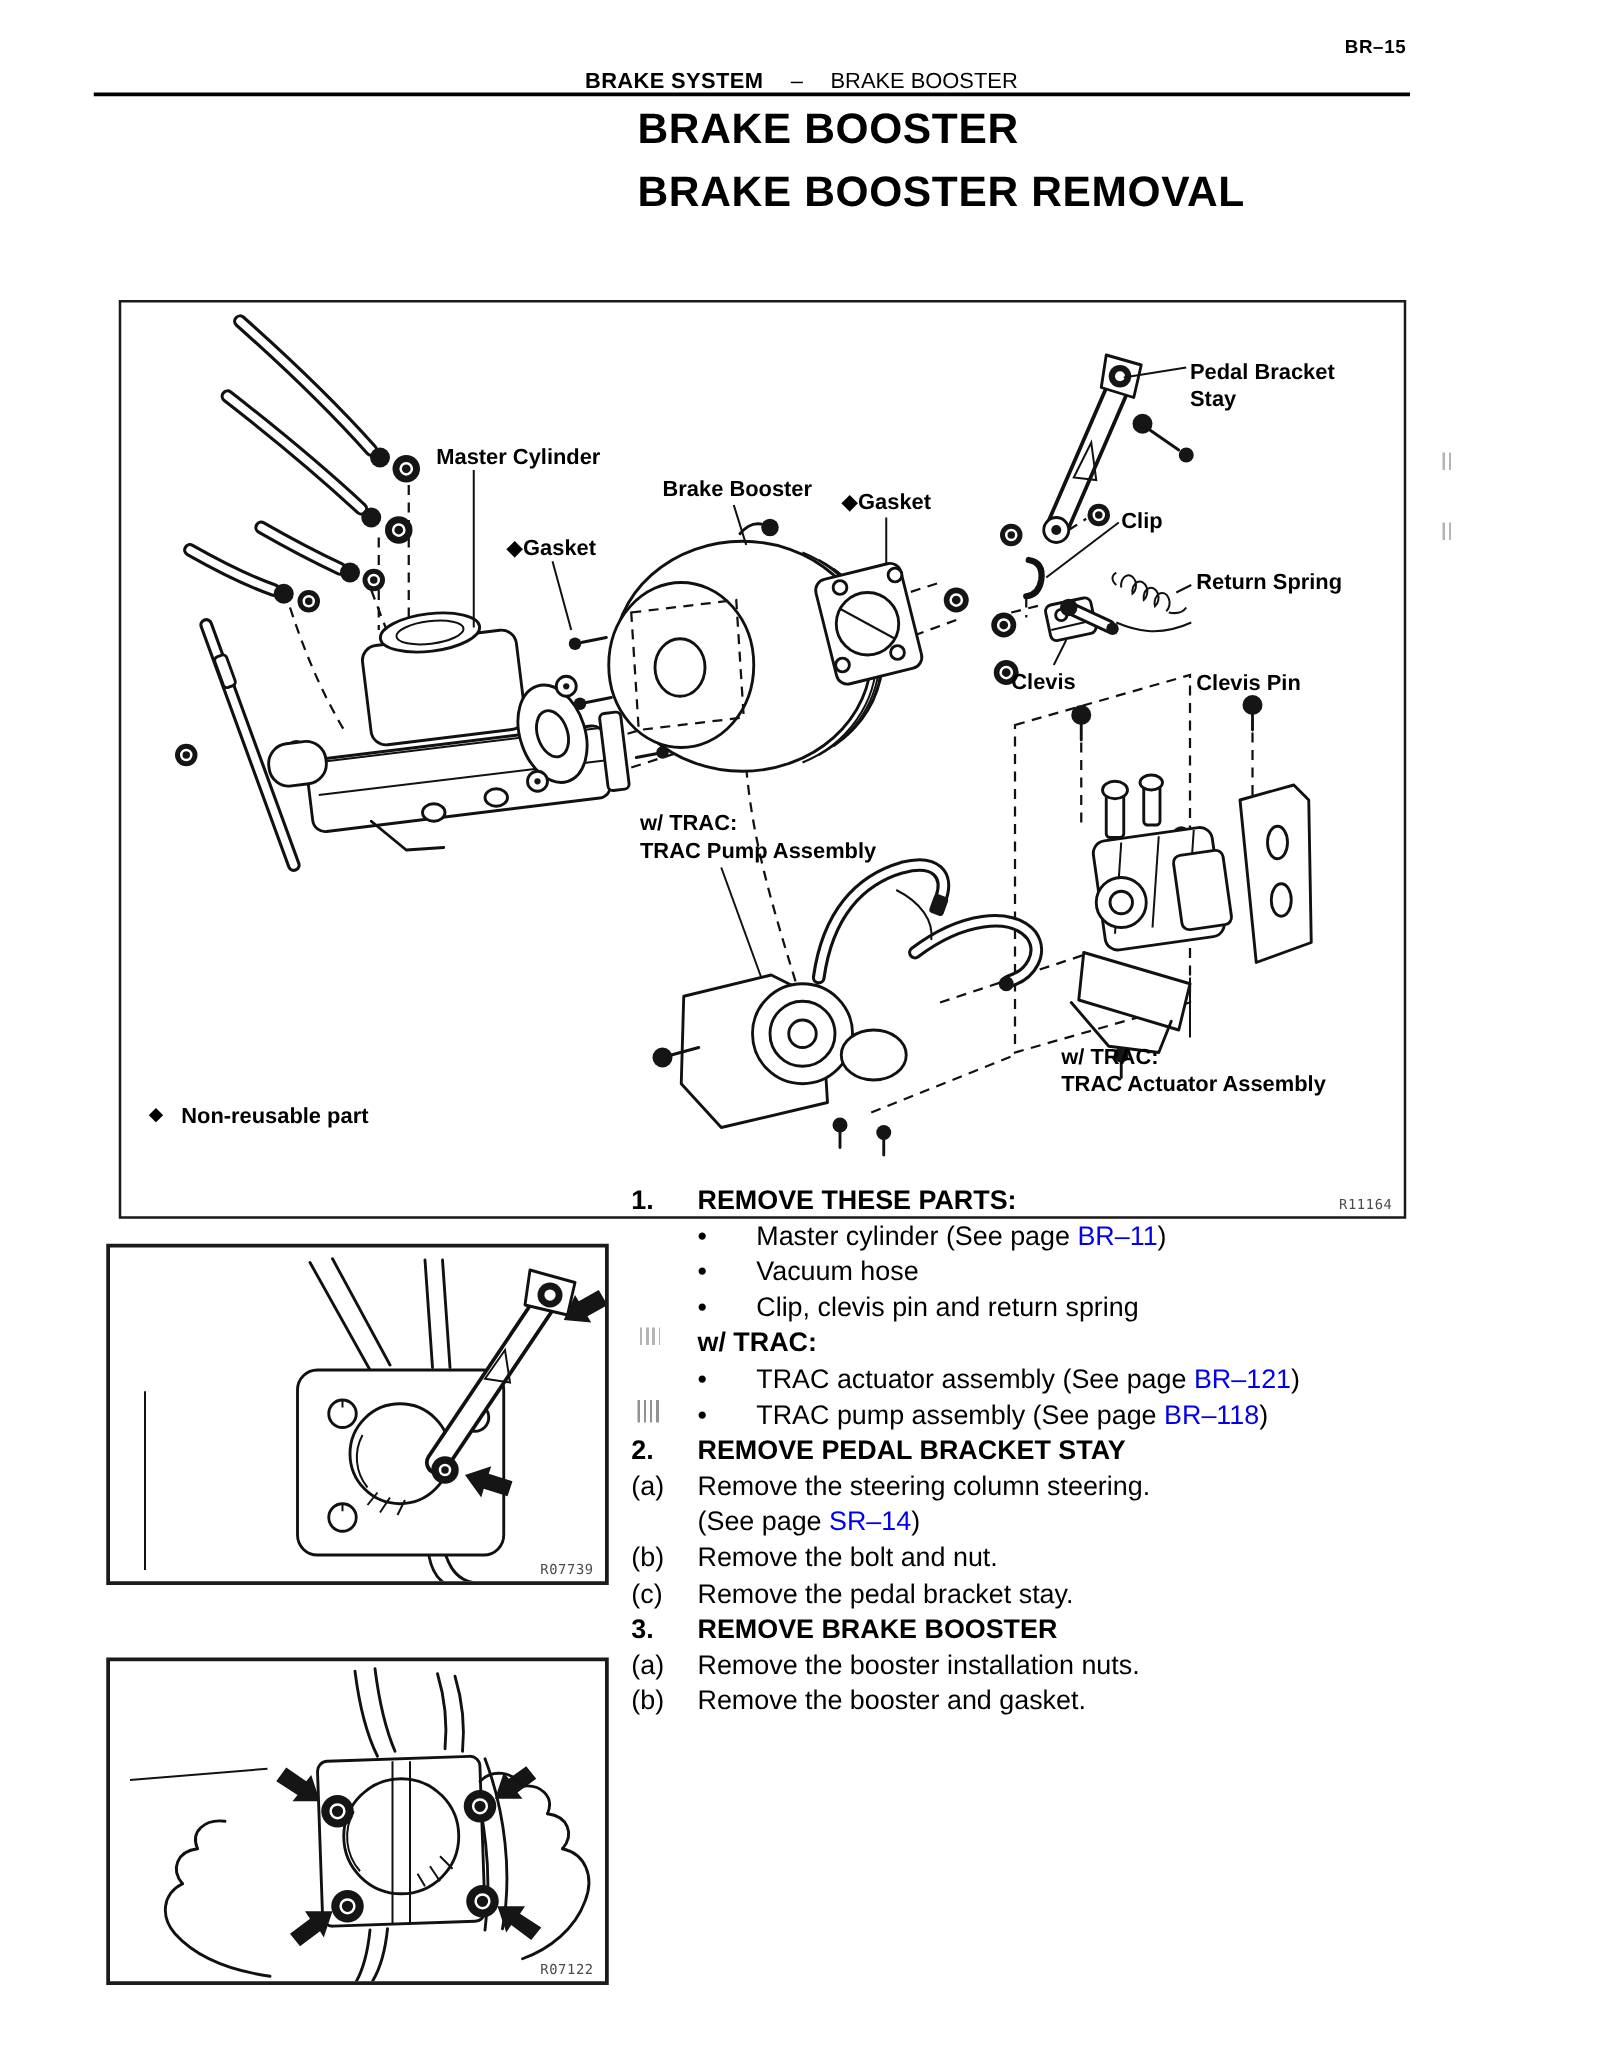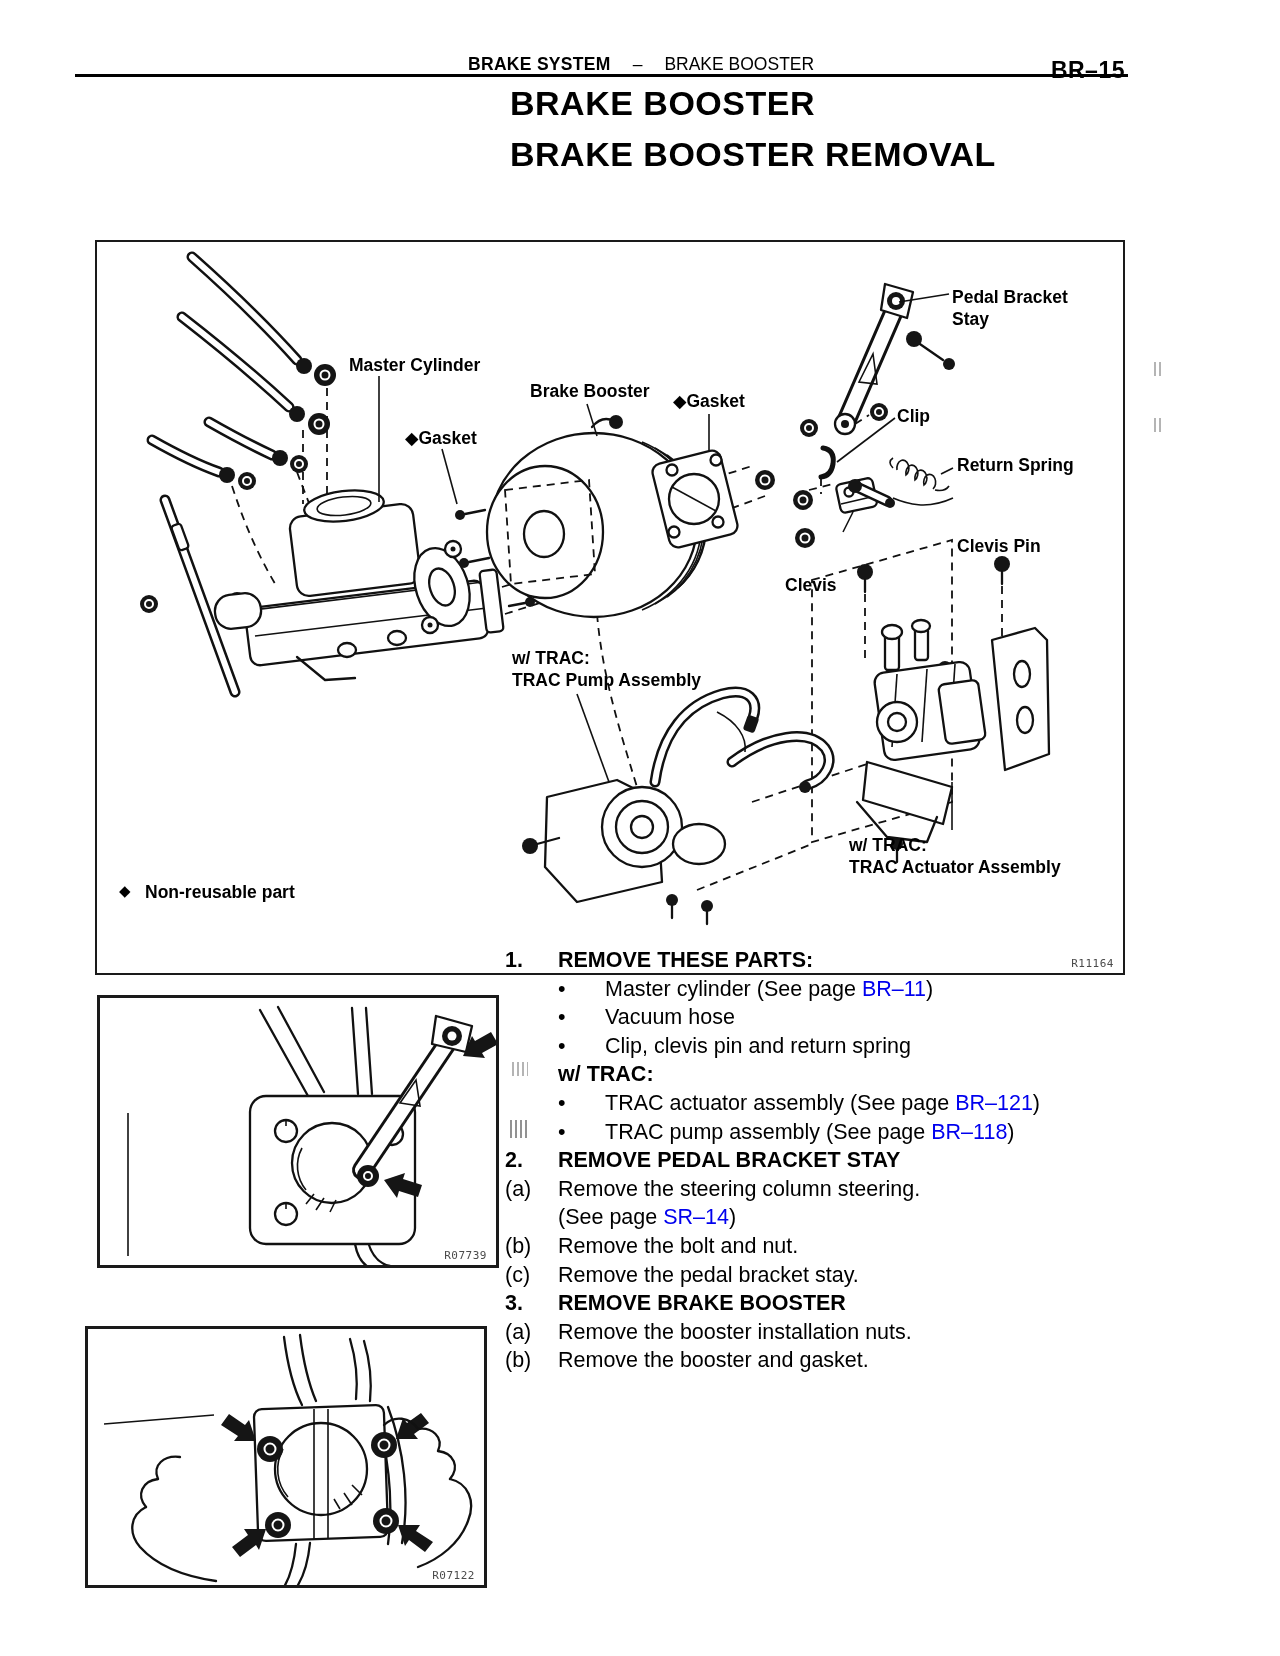--- a/index.html
+++ b/index.html
@@ -2,31 +2,31 @@
 <html><head>
 <meta charset="utf-8">
 <style>
   * { box-sizing: border-box; margin: 0; padding: 0; }
   html,body { background:#ffffff; }
   .page {
     position: relative; width: 1280px; height: 1656px; background: #fff;
     font-family: "Liberation Sans", "DejaVu Sans", sans-serif; color: #000;
     overflow: hidden;
   }
-  .page-number { position:absolute; top:29px; right:155px; font-size:23px; font-weight:bold; letter-spacing:.5px;margin-top:28px; }
+  .page-number { position:absolute; top:29px; right:155px; font-size:15px; font-weight:bold; letter-spacing:.5px; }
   .crumb { position:absolute; top:54px; left:468px; font-size:17.5px; white-space:nowrap; }
   .crumb .section { font-weight:bold; letter-spacing:.3px; }
   .crumb .sep { margin:0 22px; }
   .rule { position:absolute; top:74px; left:75px; width:1053px; border-top:3px solid #000; }
   .title-1 { position:absolute; top:84px; left:510px; font-size:34px; font-weight:bold; letter-spacing:.5px; }
   .title-2 { position:absolute; top:135px; left:510px; font-size:34px; font-weight:bold; letter-spacing:.5px; }
 
   .figure-box { position:absolute; background:#fff; border:3px solid #1a1a1a; }
   #main-figure { left:95px; top:240px; width:1030px; height:735px; border-width:2.5px;padding-left:39px; }
-  #fig-pedal-stay { left:85px; top:995px; width:402px; height:273px;margin-left:12px; }
+  #fig-pedal-stay { left:85px; top:995px; width:402px; height:273px; }
   #fig-booster-nuts { left:85px; top:1298px; width:402px; height:262px;margin-top:28px; }
   .figure-box svg { position:absolute; left:0; top:0; }
 
   .fig-label { position:absolute; font-size:17.5px; font-weight:bold; white-space:nowrap; line-height:22px; }
   .fig-note { position:absolute; left:22px; top:640px; font-size:17.5px; font-weight:bold; display:flex; }
   .fig-note .diamond { width:26px; font-size:15px; }
   .fig-code { position:absolute; right:9px; bottom:3px; font-size:11px; color:#4a4a4a; letter-spacing:.5px; font-family:"DejaVu Sans Mono", monospace; }
 
   .instructions { position:absolute; left:505px; top:946px; width:670px; font-size:21.5px; line-height:28.6px; }
   .r { display:flex; align-items:flex-start; }
@@ -292,21 +292,21 @@
     <div class="fig-label" style="left:855px; top:44px;">
       <div>Pedal Bracket</div>
       <div>Stay</div>
     </div>
     <div class="fig-label" style="left:252px; top:112px;">Master Cylinder</div>
     <div class="fig-label" style="left:433px; top:138px;">Brake Booster</div>
     <div class="fig-label" style="left:576px; top:148px;">◆Gasket</div>
     <div class="fig-label" style="left:800px; top:163px;">Clip</div>
     <div class="fig-label" style="left:860px; top:212px;">Return Spring</div>
     <div class="fig-label" style="left:860px; top:245px;margin-top:48px;">Clevis Pin</div>
-    <div class="fig-label" style="left:688px; top:292px;margin-top:40px;">Clevis</div>
+    <div class="fig-label" style="left:712px; top:292px;">Clevis</div>
     <div class="fig-label" style="left:308px; top:185px;">◆Gasket</div>
     <div class="fig-label" style="left:415px; top:405px;">
       <div>w/ TRAC:</div>
       <div>TRAC Pump Assembly</div>
     </div>
     <div class="fig-label" style="left:752px; top:592px;">
       <div>w/ TRAC:</div>
       <div>TRAC Actuator Assembly</div>
     </div>
 

